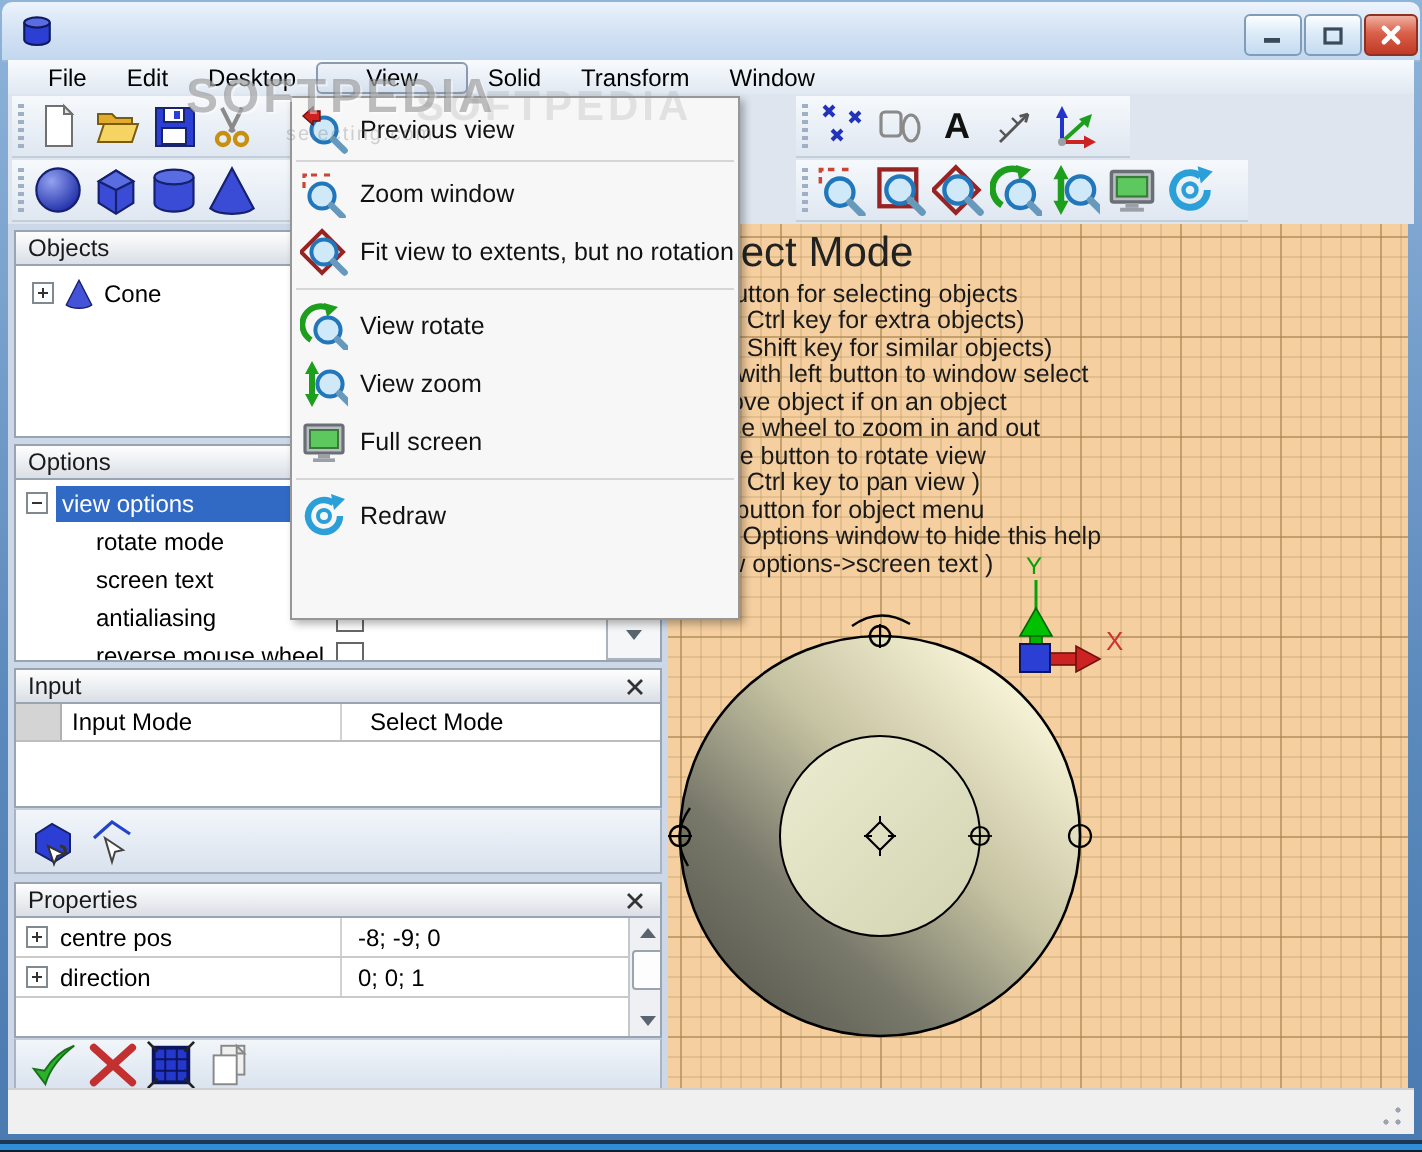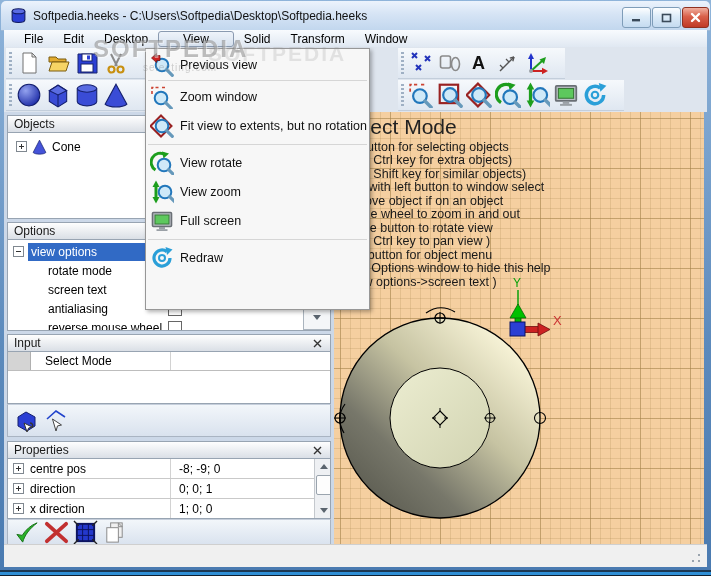--- a/index.html
+++ b/index.html
@@ -88,21 +88,20 @@
           <stop offset="100%" stop-color="#d1d3b1"></stop>
         </linearGradient>
     </defs>
   </svg>
 
   <div class="abs titlebar">
     <svg class="abs" style="left:9px;top:6px" width="17" height="17" viewBox="0 0 16 16">
       <path d="M2 4v8c0 1.6 2.7 2.6 6 2.6s6-1 6-2.6V4" fill="#2b3fd4" stroke="#101a60"></path>
       <ellipse cx="8" cy="4" rx="6" ry="2.4" fill="#5a6ce2" stroke="#101a60"></ellipse>
     </svg>
-    <div class="abs title-text">Softpedia.heeks - C:\Users\Softpedia\Desktop\Softpedia.heeks</div>
     <div class="abs capbtn" style="left:621px">
       <svg width="11" height="9" viewBox="0 0 11 9">
           <rect x="1" y="6" width="8" height="2.4" fill="#3a4a5a"></rect>
         </svg>
     </div>
     <div class="abs capbtn" style="left:651px">
       <svg width="11" height="10" viewBox="0 0 11 10">
           <rect x="1.5" y="1.5" width="8" height="7" fill="none" stroke="#3a4a5a" stroke-width="1.6"></rect>
         </svg>
     </div>
@@ -328,20 +327,21 @@
       <span>Input</span>
       <span class="panel-x">
         <svg width="9" height="9" viewBox="0 0 9 9">
             <path d="M1 1l7 7M8 1L1 8" stroke="#333" stroke-width="1.4"></path>
           </svg>
       </span>
     </div>
     <div class="panel-b" style="left:3px;top:240px;width:324px;height:52px">
       <div class="row" style="top:0;height:19px;border-bottom:1px solid #bdbdbd">
         <span style="width:22px;height:100%;background:#d4d4d4;border-right:1px solid #b0b0b0;flex:none"></span>
+        <span style="padding-left:5px;flex:none;width:135px">Input Mode</span>
         <span class="vline" style="left:162px"></span>
         <span style="padding-left:14px">Select Mode</span>
       </div>
     </div>
     <div class="ptoolbar" style="left:3px;top:292px;width:324px;height:33px">
       <div class="tbtn">
         <svg width="26" height="26" viewBox="0 0 26 26">
           <path d="M3 9l8-5 9 5v9l-8 5-9-5z" fill="#2b3fd4" stroke="#15206e"></path>
           <path d="M15 15c2.5 0 3.5 2.5 2 4.5" stroke="#333" fill="none" stroke-width="1.6"></path>
           <path d="M12 24l-3-9 8 4-3.4 1z" fill="#fff" stroke="#333"></path>
@@ -379,30 +379,20 @@
         <span class="expander" style="margin-left:5px">
           <svg width="7" height="7" viewBox="0 0 7 7">
               <path d="M3.5 1v5M1 3.5h5" stroke="#333" stroke-width="1"></path>
             </svg>
         </span>
         <span style="padding-left:6px;width:135px;flex:none">direction</span>
         <span class="vline" style="left:162px"></span>
         <span style="padding-left:14px">0; 0; 1</span>
       </div>
       <div class="gridline-h" style="top:39px"></div>
-      <div class="row" style="top:40px;height:19px">
-        <span class="expander" style="margin-left:5px">
-          <svg width="7" height="7" viewBox="0 0 7 7">
-              <path d="M3.5 1v5M1 3.5h5" stroke="#333" stroke-width="1"></path>
-            </svg>
-        </span>
-        <span style="padding-left:6px;width:135px;flex:none">x direction</span>
-        <span class="vline" style="left:162px"></span>
-        <span style="padding-left:14px">1; 0; 0</span>
-      </div>
 
       <div class="abs" style="left:306px;top:0;width:17px;height:60px;background:#eef0f3;border-left:1px solid #c4c8cd">
         <div class="abs" style="left:0;top:0;width:17px;height:15px;display:flex;align-items:center;justify-content:center">
             <span class="tri-up"></span>
           </div>
         <div class="abs" style="left:1px;top:16px;width:14px;height:18px;background:#fdfdfd;border:1px solid #9aa4ae;border-radius:2px"></div>
         <div class="abs" style="left:0;top:44px;width:17px;height:15px;display:flex;align-items:center;justify-content:center">
             <span class="tri-dn"></span>
           </div>
       </div>

